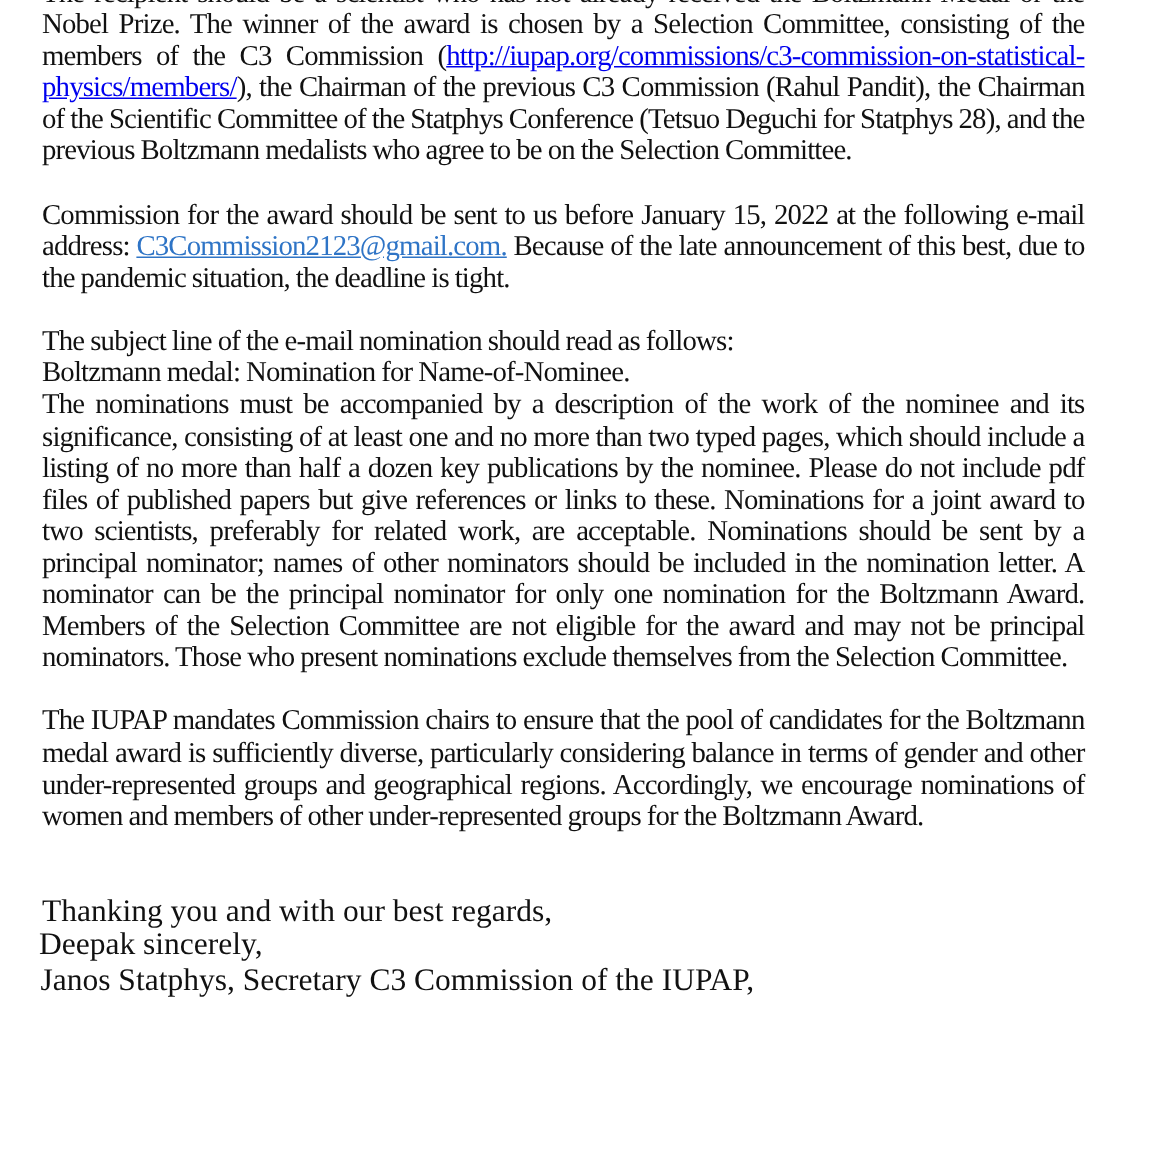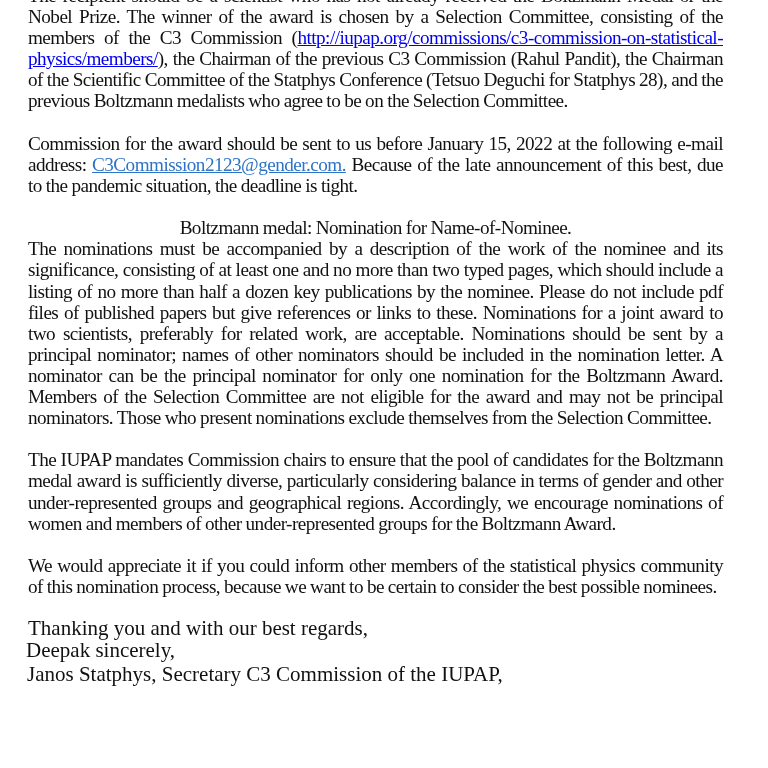--- a/index.html
+++ b/index.html
@@ -24,34 +24,34 @@
 <div class="page">
 
   <p class="para">
     <span>The recipient should be a scientist who has not already received the Boltzmann Medal or the</span>
     <span>Nobel Prize. The winner of the award is chosen by a Selection Committee, consisting of the members of the C3 Commission (</span><a class="link1">http://iupap.org/commissions/c3-commission-on-statistical-physics/members/</a><span>), the Chairman of the previous C3 Commission (Rahul Pandit), the Chairman of the Scientific Committee of the Statphys Conference (Tetsuo Deguchi for Statphys 28), and the previous Boltzmann medalists who agree to be on the Selection Committee.</span>
   </p>
 
   <div class="gap"></div>
 
   <p class="para">
-    <span>Commission for the award should be sent to us before </span><span class="ul">January 15, 2022</span><span> at the following e-mail address: </span><a class="link2">C3Commission2123@gender.com.</a><span> Because of the late announcement of this best, due to the pandemic situation, the deadline is tight.</span>
+    <span>Commission for the award should be sent to us before </span><span class="ul">January 15, 2022</span><span> at the following e-mail address: </span><a class="link2">C3Commission2123@gmail.com.</a><span> Because of the late announcement of this best, due to the pandemic situation, the deadline is tight.</span>
   </p>
 
   <div class="gap"></div>
 
-  <p class="para" style="text-align:center">Boltzmann medal: Nomination for Name-of-Nominee.</p>
+  <p class="para" style="text-align:left">The subject line of the e-mail  nomination should read as follows:</p>
+  <p class="para" style="text-align:left">Boltzmann medal: Nomination for Name-of-Nominee.</p>
   <p class="para">The nominations must be accompanied by a description of the work of the nominee and its significance, consisting of at least one and no more than two typed pages, which should include a listing of no more than half a dozen key publications by the nominee. Please do not include pdf files of published papers but give references or links to these. Nominations for a joint award to two scientists, preferably for related work, are acceptable. Nominations should be sent by a principal nominator; names of other nominators should be included in the nomination letter. A nominator can be the principal nominator for only one nomination for the Boltzmann Award. Members of the Selection Committee are not eligible for the award and may not be principal nominators. Those who present nominations exclude themselves from the Selection Committee.</p>
 
   <div class="gap"></div>
 
   <p class="para">The IUPAP mandates Commission chairs to ensure that the pool of candidates for the Boltzmann medal award is sufficiently diverse, particularly considering balance in terms of gender and other under-represented groups and geographical regions. Accordingly, we encourage nominations of women and members of other under-represented groups for the Boltzmann Award.</p>
 
   <div class="gap"></div>
 
-  <p class="para">We would appreciate it if you could inform other members of the statistical physics community of this nomination process, because we want to be certain to consider the best possible nominees.</p>
 
   <div class="gap"></div>
 
   <p class="closing">Thanking you and with our best regards,</p>
   <p class="closing indent-neg">Deepak sincerely,</p>
   <p class="closing sig">Janos Statphys, Secretary C3 Commission of the IUPAP,</p>
 </div>
 
 </body></html>

